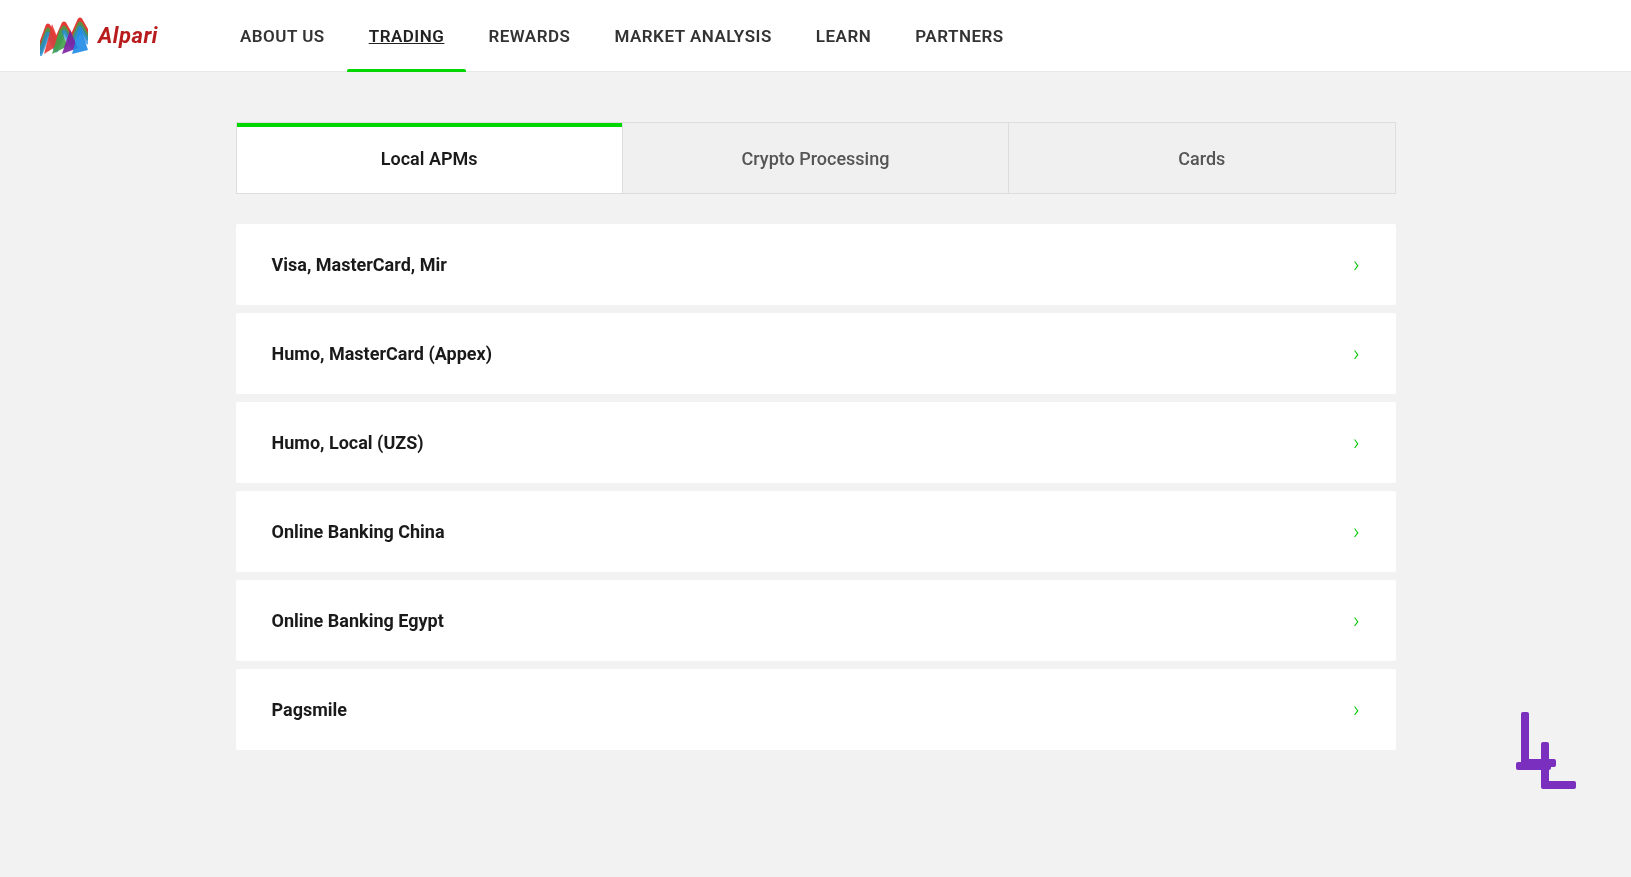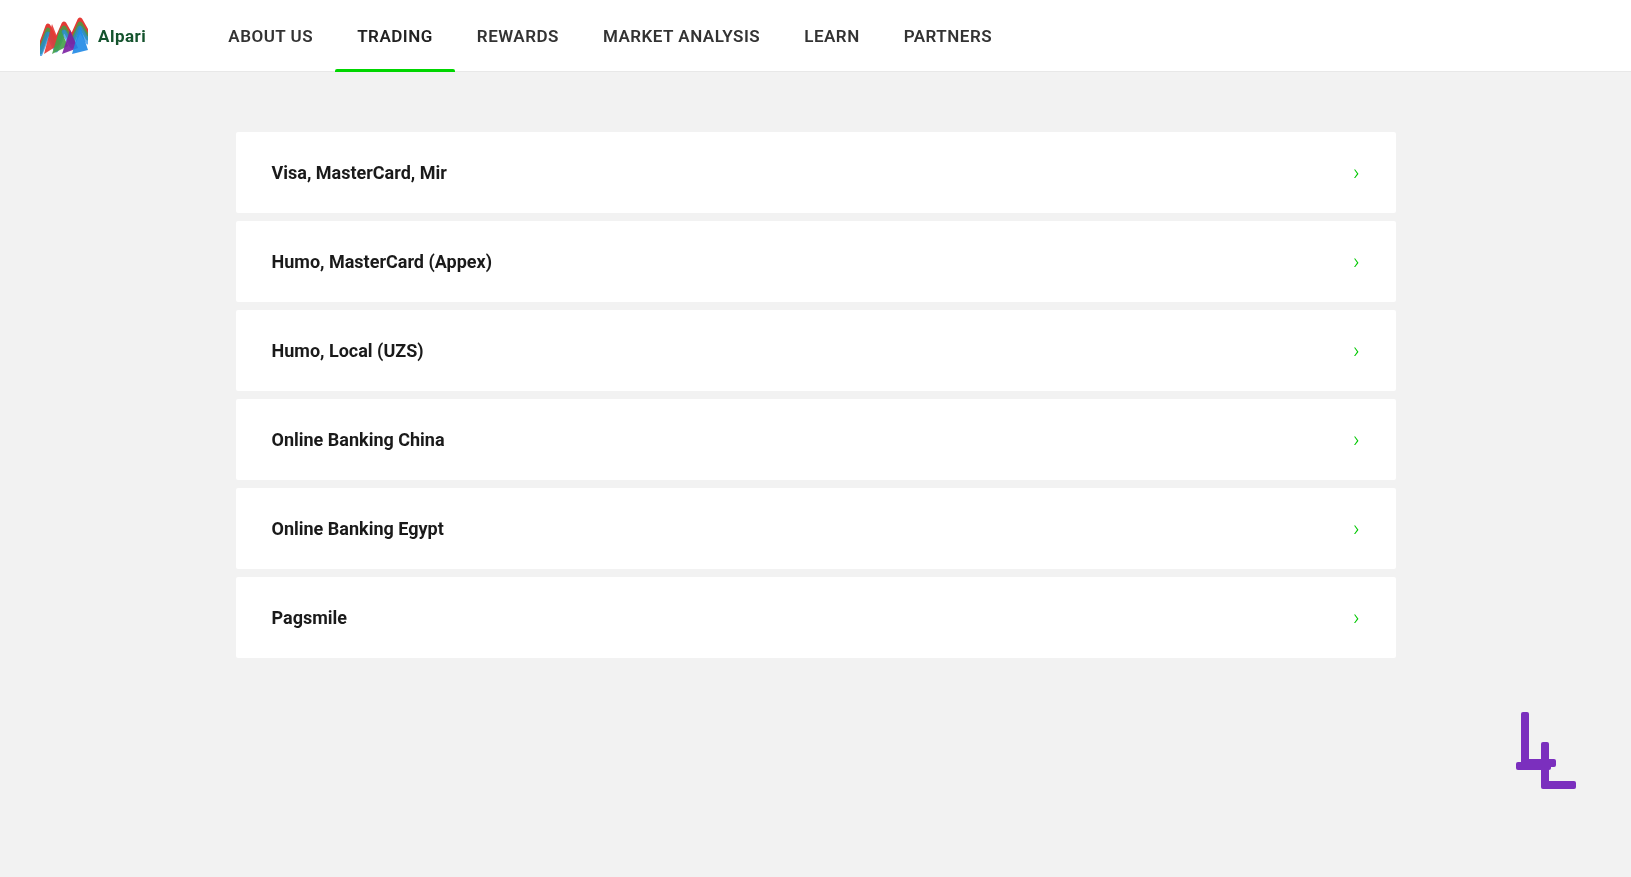--- a/index.html
+++ b/index.html
@@ -23,24 +23,25 @@
       display: flex;
       align-items: center;
       gap: 10px;
       margin-right: 60px;
     }
     .logo-icon {
       width: 48px;
       height: 40px;
     }
     .logo-text {
-      font-size: 17px;
+      font-size: 22px;
       font-weight: 700;
-      color: #14532d;
+      color: #b91c1c;
       letter-spacing: 0.5px;
+      font-style: italic;
     }
     .nav {
       display: flex;
       align-items: center;
       gap: 0;
       height: 100%;
     }
     .nav-item {
       height: 72px;
       display: flex;
@@ -48,21 +49,21 @@
       padding: 0 22px;
       font-size: 17px;
       font-weight: 600;
       color: #333;
       text-transform: uppercase;
       letter-spacing: 0.5px;
       cursor: pointer;
       position: relative;
       white-space: nowrap;
     }
-    .nav-item.active { color: #222; }
+    .nav-item.active { color: #222; text-decoration: underline; }
     .nav-item.active::after {
       content: '';
       position: absolute;
       bottom: 0;
       left: 0;
       right: 0;
       height: 3px;
       background: #00d600;
       border-radius: 2px 2px 0 0;
     }
@@ -181,20 +182,25 @@
     <div class="nav-item active">TRADING</div>
     <div class="nav-item">REWARDS</div>
     <div class="nav-item">MARKET ANALYSIS</div>
     <div class="nav-item">LEARN</div>
     <div class="nav-item">PARTNERS</div>
   </nav>
 </header>
 
 <main class="main">
 
+  <div class="tabs-container">
+    <div class="tab active">Local APMs</div>
+    <div class="tab">Crypto Processing</div>
+    <div class="tab">Cards</div>
+  </div>
 
   <div class="list-container">
 
     <div class="list-item">
       <span class="list-item-label">Visa, MasterCard, Mir</span>
       <span class="chevron-right">›</span>
     </div>
 
     <div class="list-item">
       <span class="list-item-label">Humo, MasterCard (Appex)</span>

